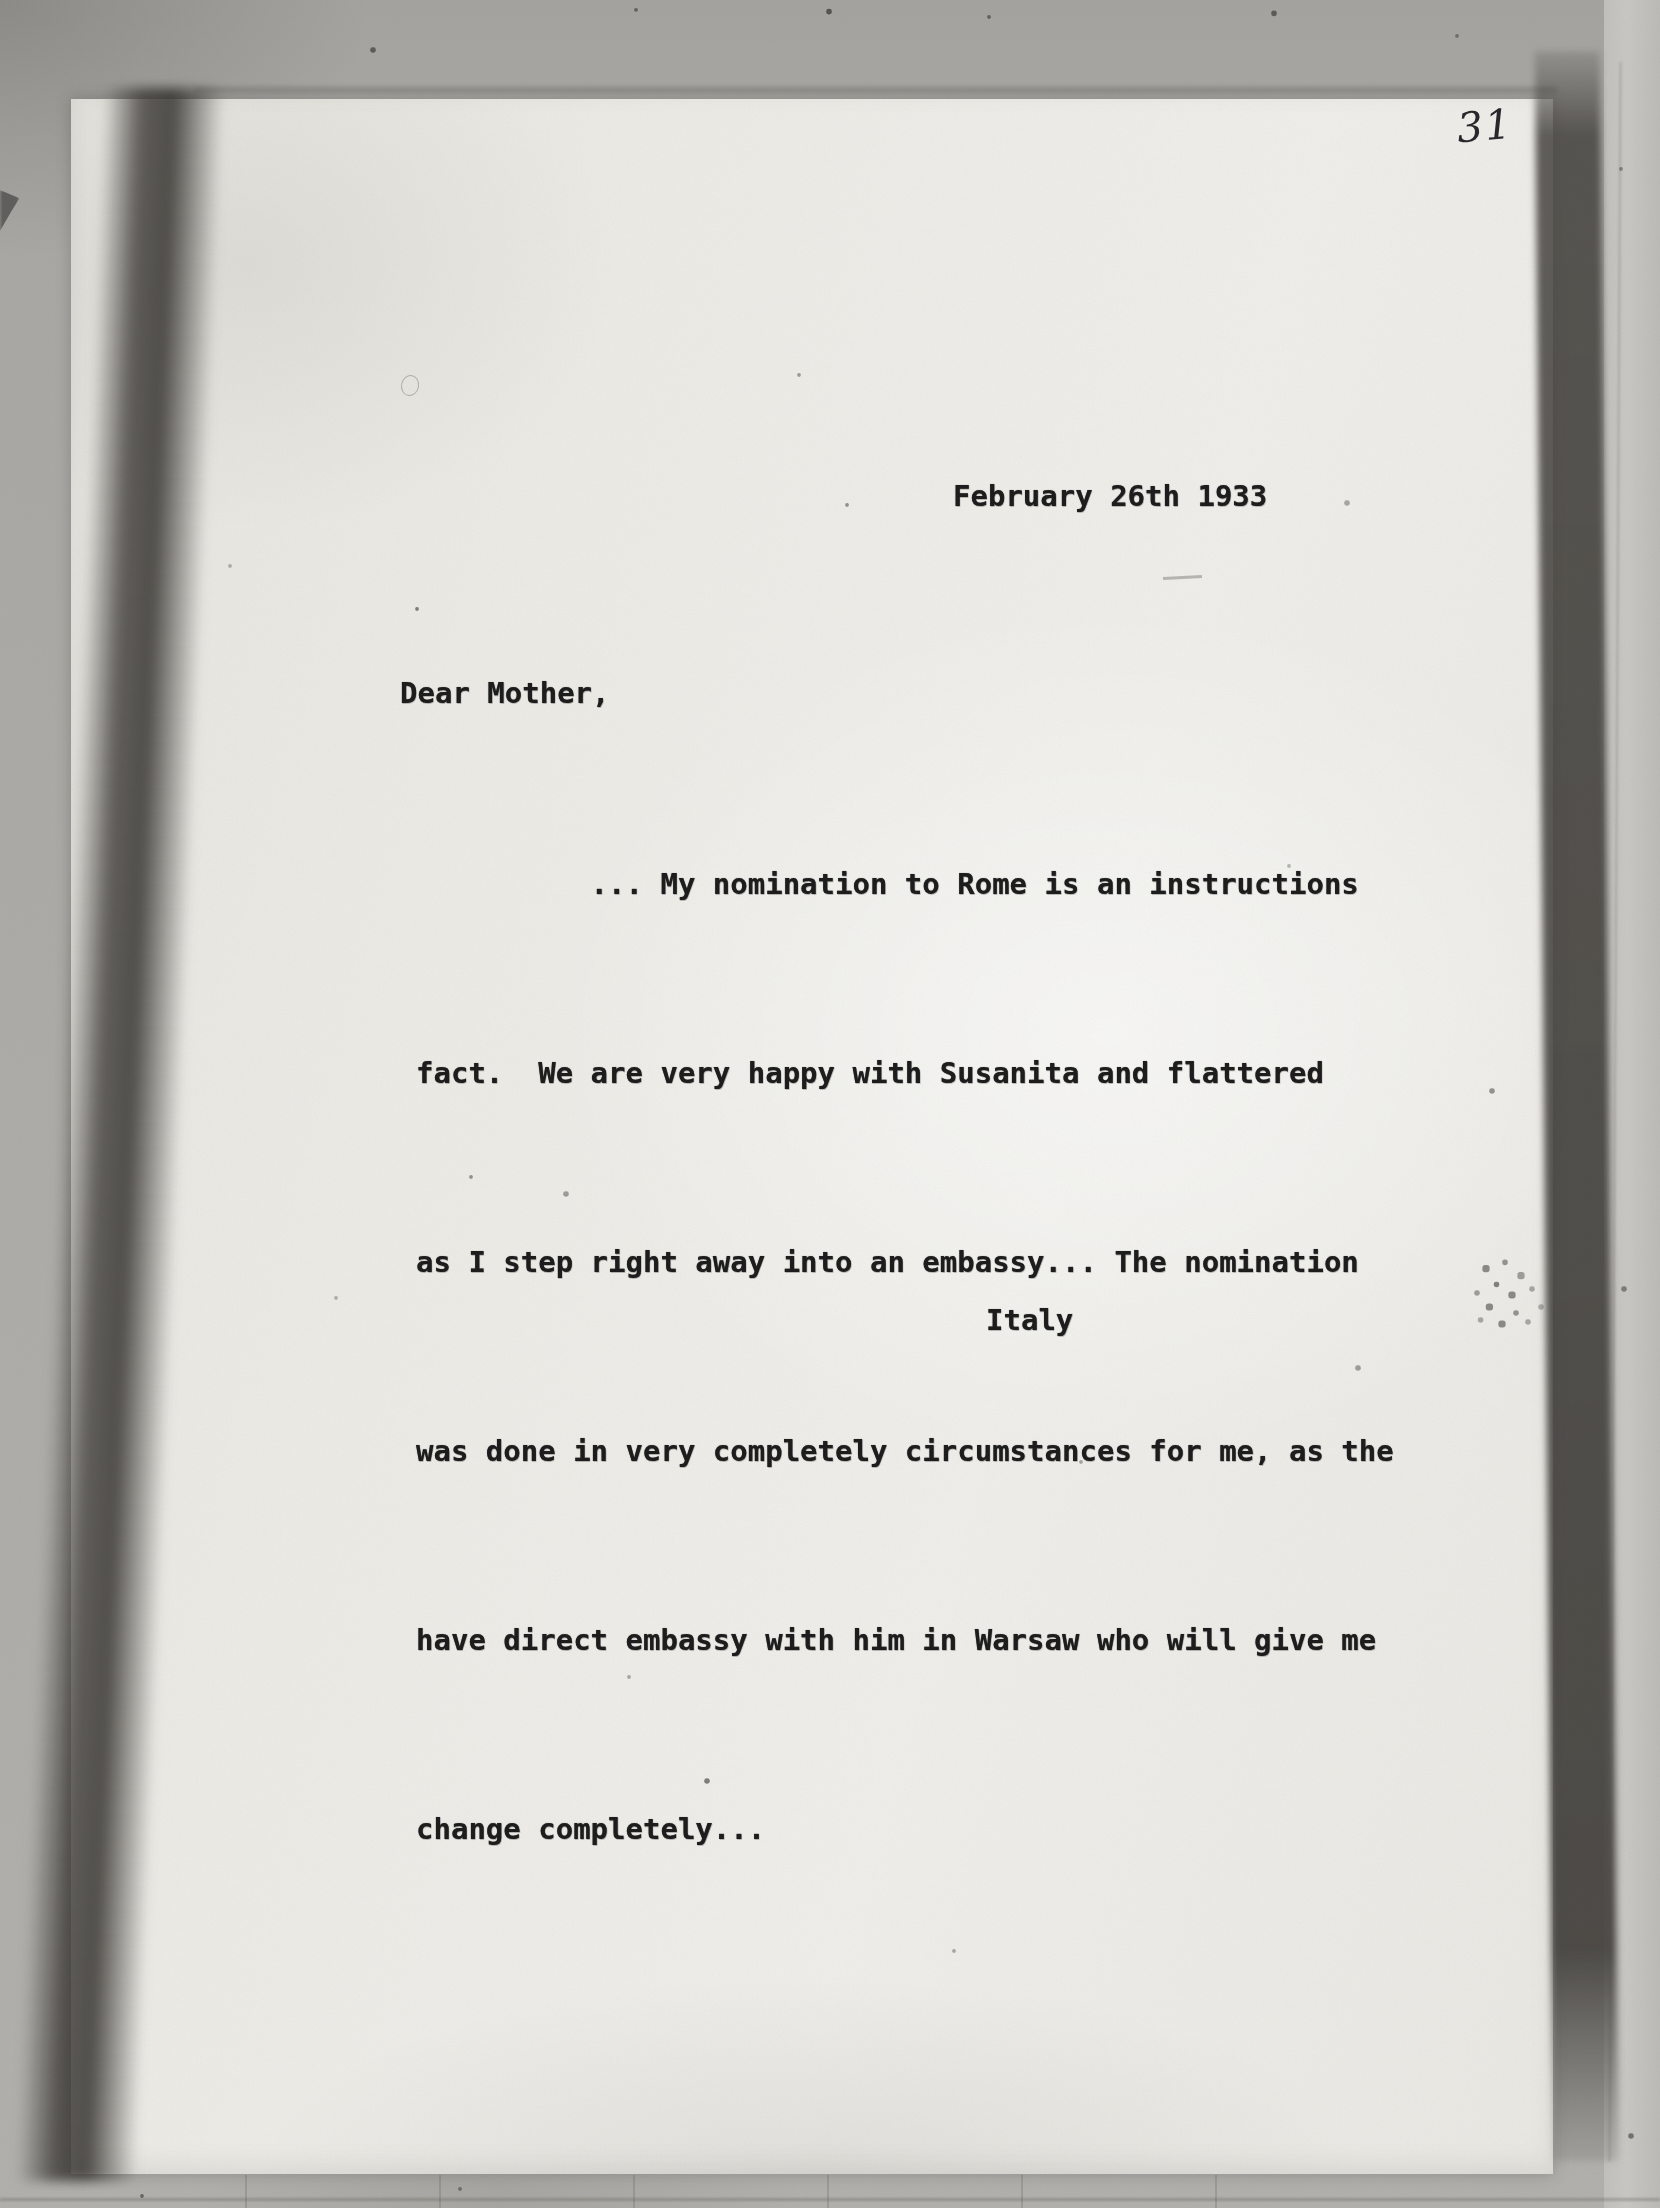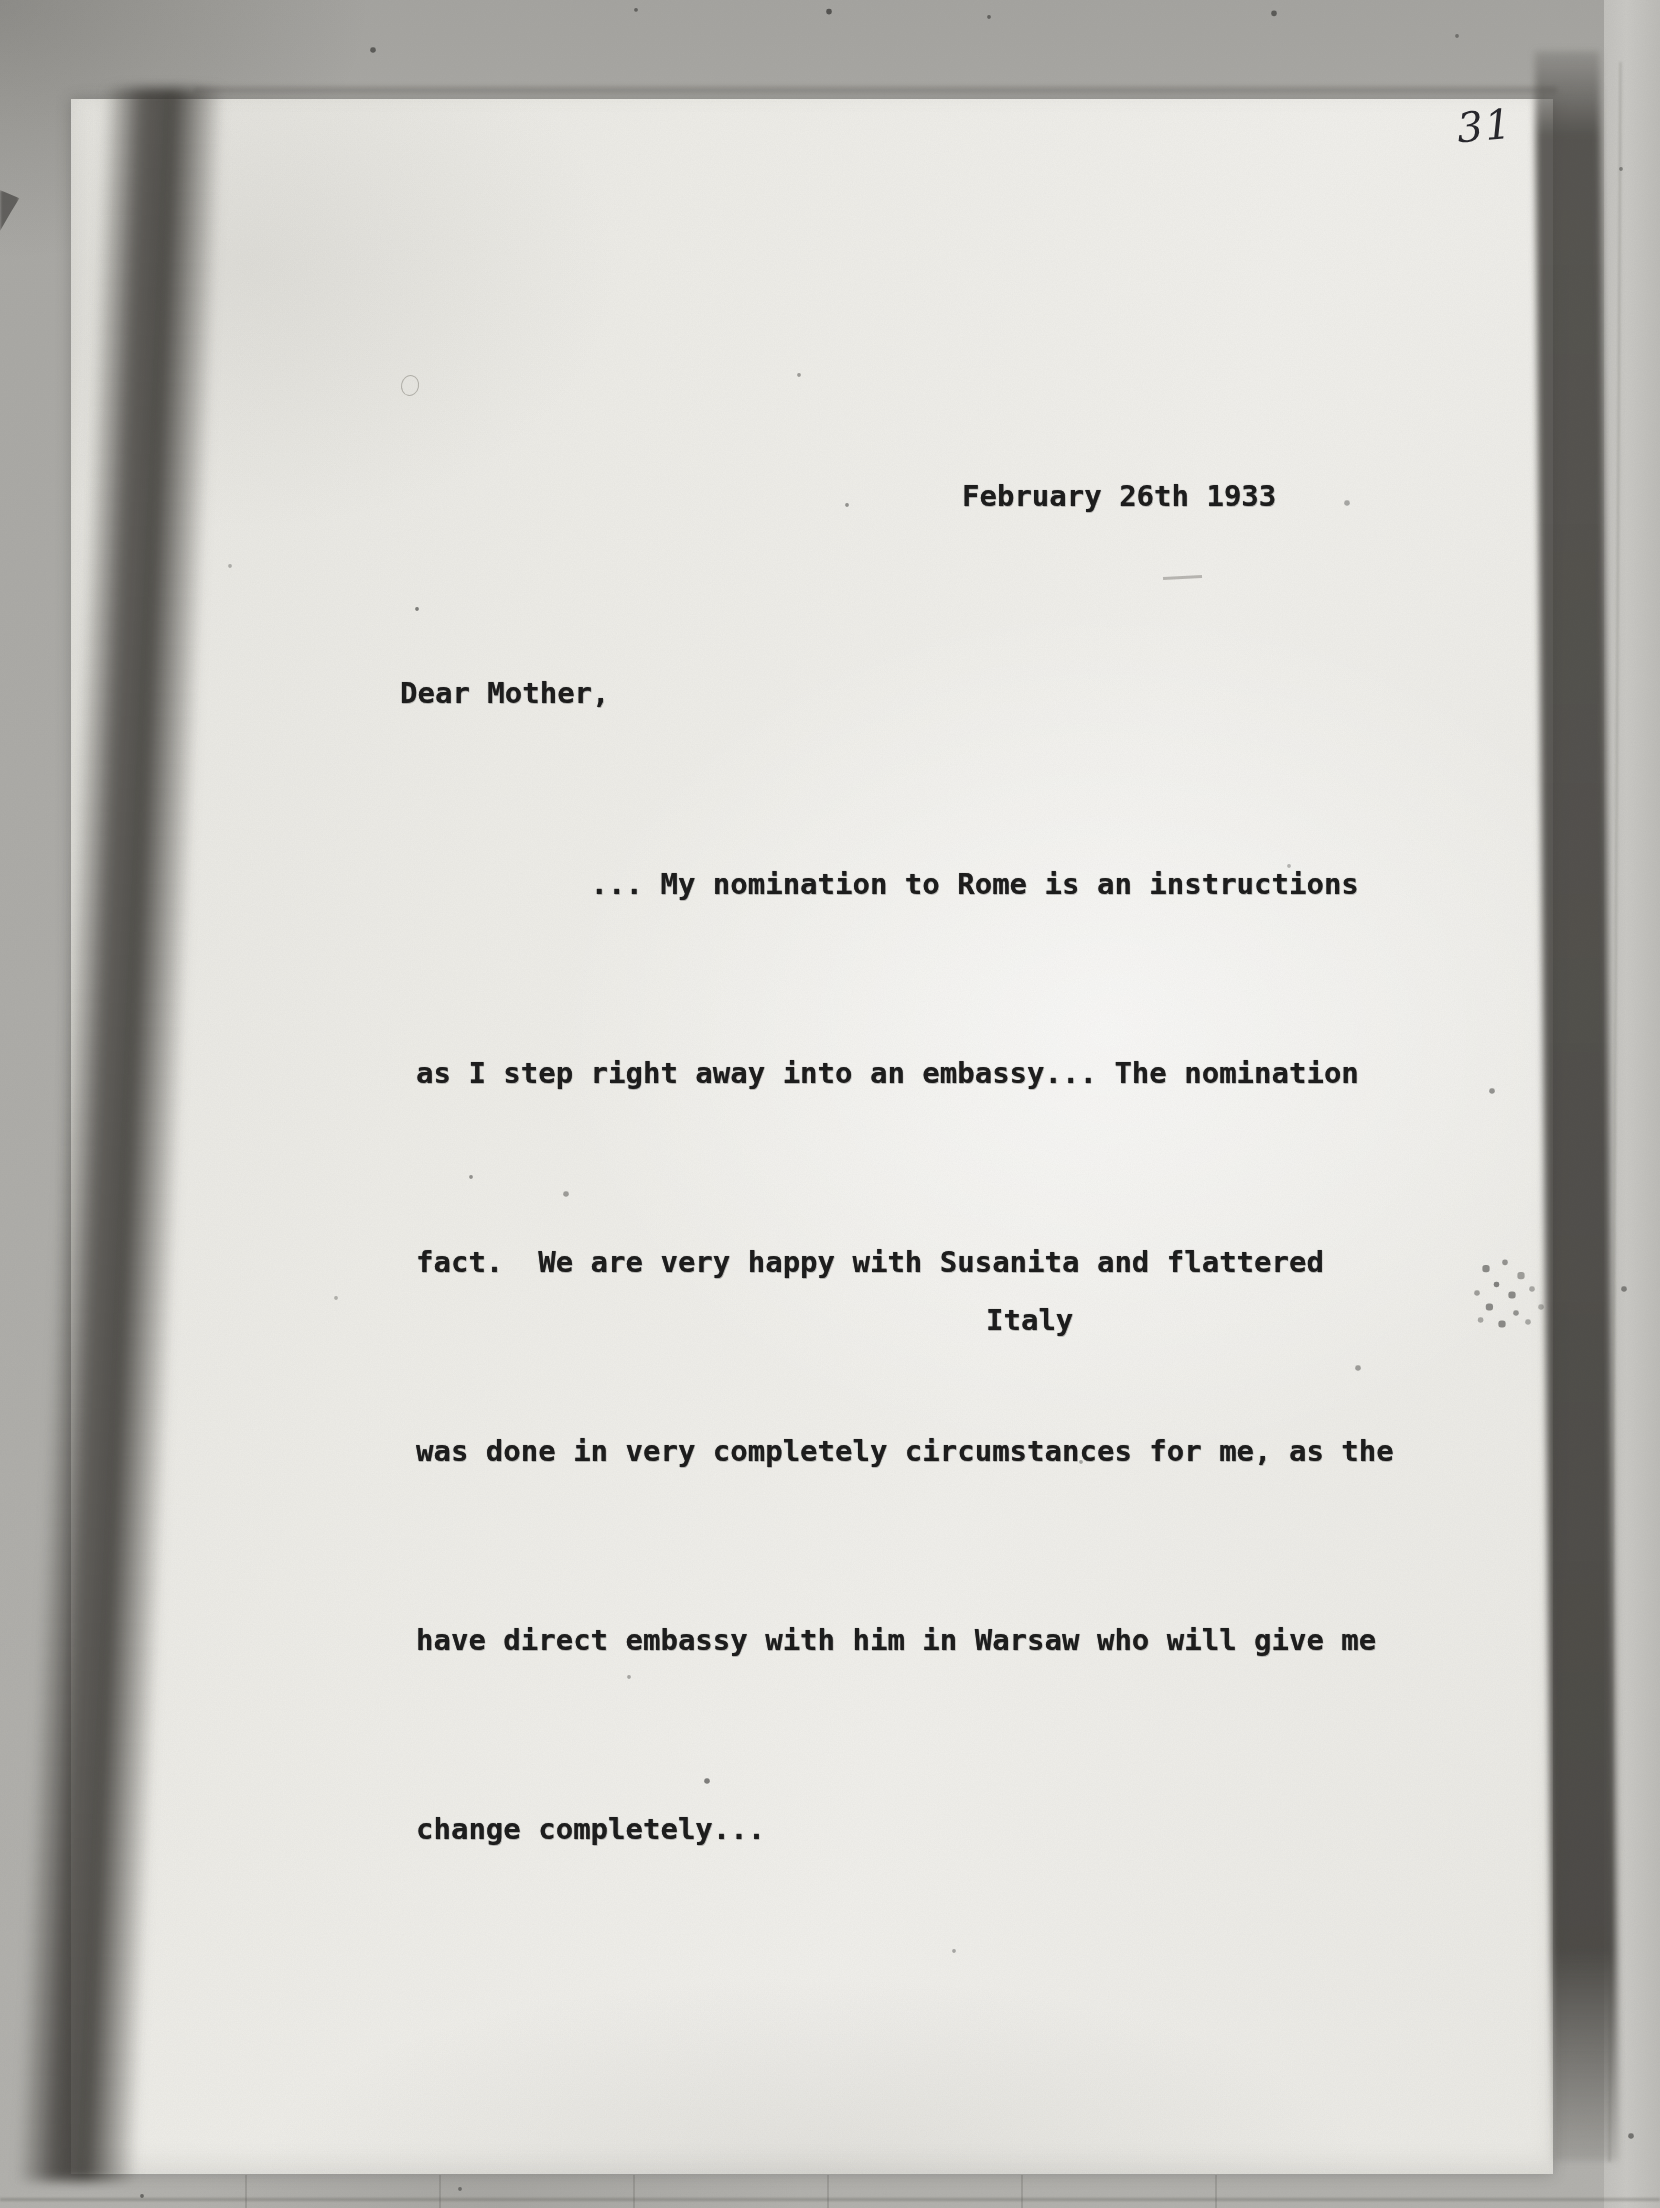--- a/index.html
+++ b/index.html
@@ -150,21 +150,21 @@
   
   .type {
     position: absolute;
     color: #1b1b1b;
     font-size: 29px;
     font-weight: bold;
     letter-spacing: 0px;
     white-space: pre;
     text-shadow: 0 0 0.9px rgba(25,25,25,0.65), 0.6px 0.7px 0 rgba(25,25,25,0.22);
   }
-  .date-line      { left: 953px; top: 479px; margin-left: 9px; }
+  .date-line      { left: 953px; top: 479px; }
   .salutation     { left: 400px;  top: 676px; }
   .body-block     { left: 416px;  top: 727px; line-height: 63px; }
   .signature-line { left: 986px; top: 1303px; }
 
   
   .page-number {
     position: absolute; left: 1457px; top: 102px;
     font-family: "DejaVu Serif", "Liberation Serif", serif;
     font-style: italic; font-weight: normal;
     font-size: 41px; color: #26262b;
@@ -198,22 +198,22 @@
 <div class="corner-mark"></div>
 
 <div class="page-number">31</div>
 
 <div class="type date-line">February 26th 1933</div>
 
 <div class="type salutation">Dear Mother,</div>
 
 <div class="type body-block">
   <div>          ... My nomination to Rome is an instructions</div>
+  <div>fact.  We are very happy with Susanita and flattered</div>
   <div>as I step right away into an embassy... The nomination</div>
-  <div>fact.  We are very happy with Susanita and flattered</div>
   <div>was done in very completely circumstances for me, as the</div>
   <div>have direct embassy with him in Warsaw who will give me</div>
   <div>change completely...</div>
 </div>
 
 <div class="type signature-line">Italy</div>
 
 <svg class="grain" width="1660" height="2208" xmlns="http://www.w3.org/2000/svg" viewBox="0 0 1882 2503">
   <filter id="grainF">
     <feTurbulence type="fractalNoise" baseFrequency="0.8" numOctaves="2" stitchTiles="stitch"></feTurbulence>

